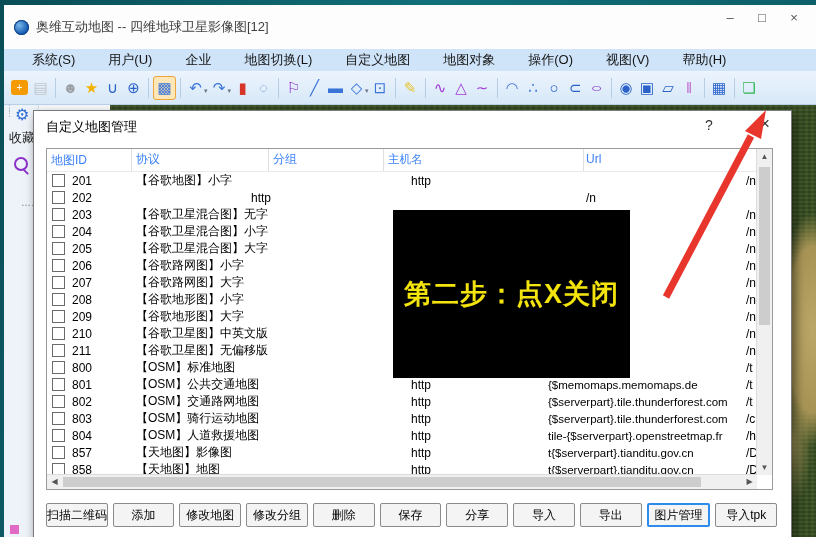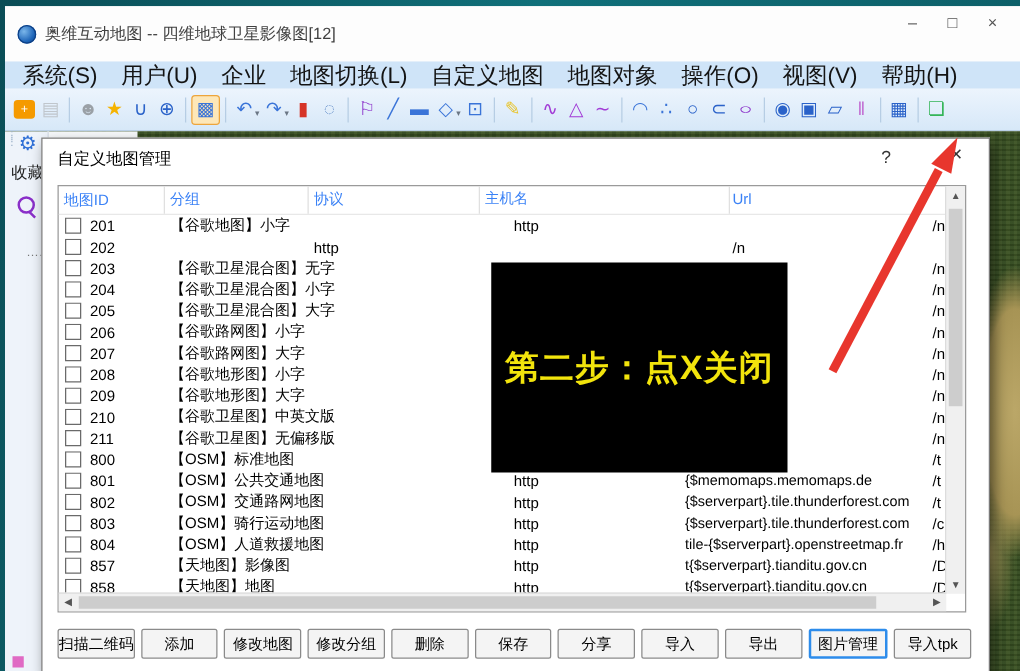--- a/index.html
+++ b/index.html
@@ -11,21 +11,21 @@
   
   .window{position:absolute;left:4px;top:5px;right:0;bottom:0;background:#fff;display:flex;flex-direction:column;}
   .titlebar{height:44px;background:#fdfdfd;display:flex;align-items:center;position:relative;flex:0 0 auto;}
   .app-icon{width:15px;height:15px;border-radius:50%;margin:0 7px 0 10px;
     background:radial-gradient(circle at 35% 35%,#7ab6ea,#1c63b7 60%,#0d3f85);
     box-shadow:inset 0 0 0 1px #0d3f85;}
   .title-text{font-size:13px;color:#404040;}
   .win-controls{position:absolute;right:6px;top:0;height:28px;display:flex;}
   .win-btn{width:32px;height:28px;text-align:center;line-height:26px;font-size:13px;color:#555;}
   .menubar{height:22px;background:#cfe4f8;display:flex;align-items:center;padding-left:14px;gap:19px;flex:0 0 auto;}
-  .menu-item{font-size:18px;color:#141414;white-space:nowrap;}
+  .menu-item{font-size:13px;color:#141414;white-space:nowrap;margin-left:14px;}
   .toolbar{height:33px;background:linear-gradient(#ecf4fd,#d7e8f8);border-bottom:1px solid #b9cfe6;
     display:flex;align-items:center;padding:0 5px;flex:0 0 auto;}
   .tb-icon{width:21px;height:22px;display:inline-flex;align-items:center;justify-content:center;
     font-size:15px;line-height:22px;position:relative;border-radius:3px;}
   .tb-icon.boxed{width:17px;height:15px;border-radius:3px;font-size:10px;margin:0 2px;}
   .tb-icon.active{background:#fde7b8;border:1px solid #eda53c;}
   .tb-caret{font-size:7px;color:#6a7684;margin:6px 1px 0 -2px;}
   .tb-div{width:1px;height:20px;background:#b6cde4;margin:0 4px;}
   .ellipse-glyph{transform:scale(1.25,.8);display:inline-block;}
   
@@ -235,22 +235,22 @@
     <span class="map-scale">5公里</span>
 
     <div class="dialog">
       <span class="dlg-title">自定义地图管理</span>
       <span class="dlg-help">?</span>
       <span class="dlg-close">×</span>
 
       <div class="tbl">
         <div class="tbl-head" id="tblHead">
             <span class="th w-id" style="padding-left: 4px;">地图ID</span>
+            <span class="th w-proto">协议</span>
             <span class="th w-group">分组</span>
-            <span class="th w-proto">协议</span>
             <span class="th w-host">主机名</span>
             <span class="th w-url">Url</span>
           </div>
         <div class="tbl-body" id="tblBody">
             <div class="tr">
               <span class="td w-id">
                 <span class="cb"></span>
                 <span class="id-txt">201</span>
               </span>
               <span class="td w-name">【谷歌地图】小字</span>

